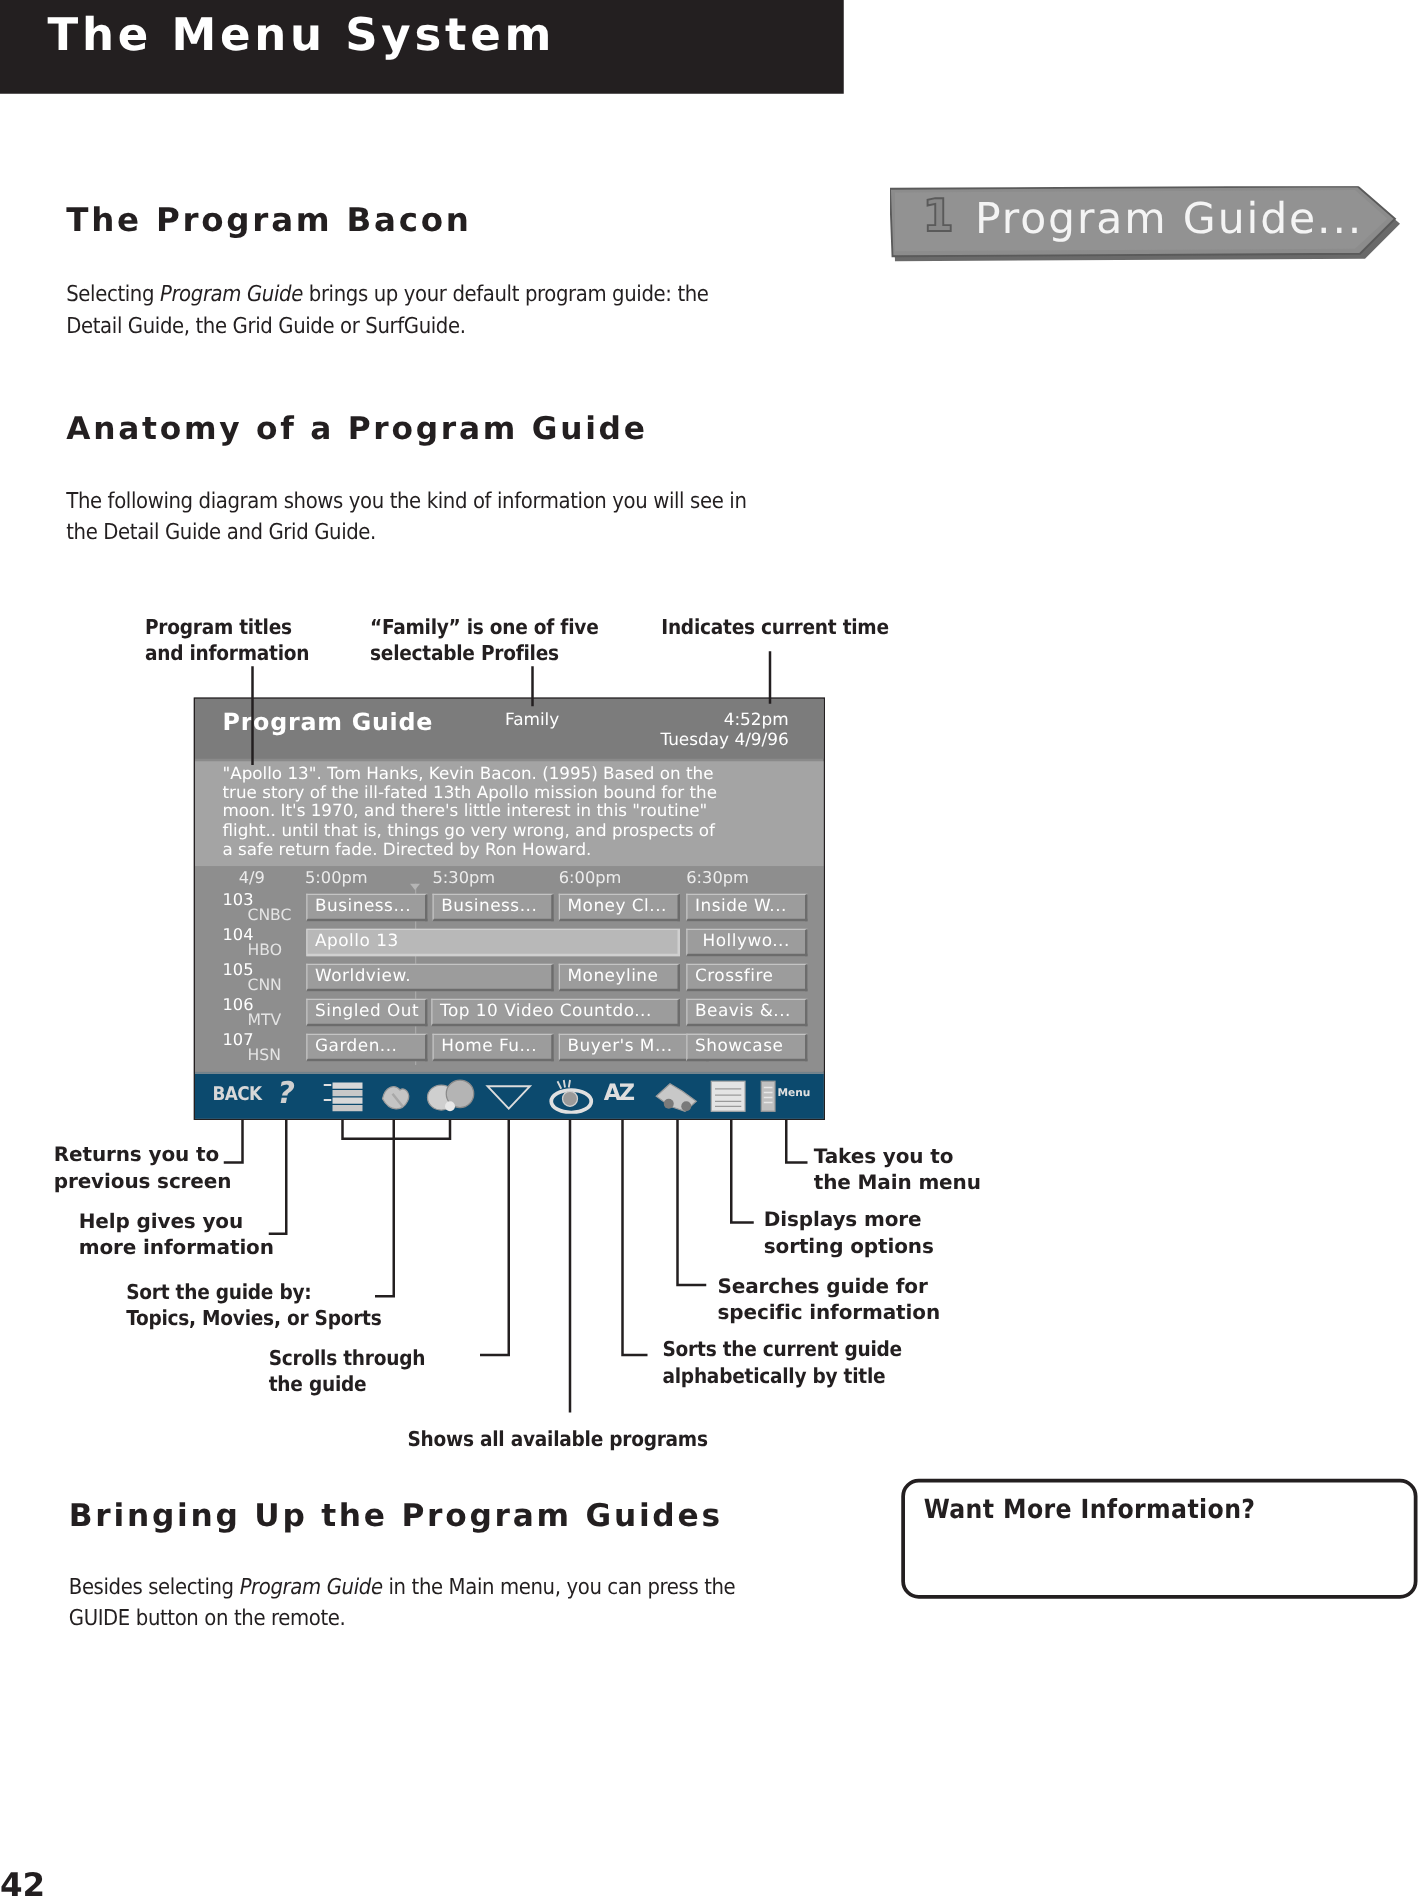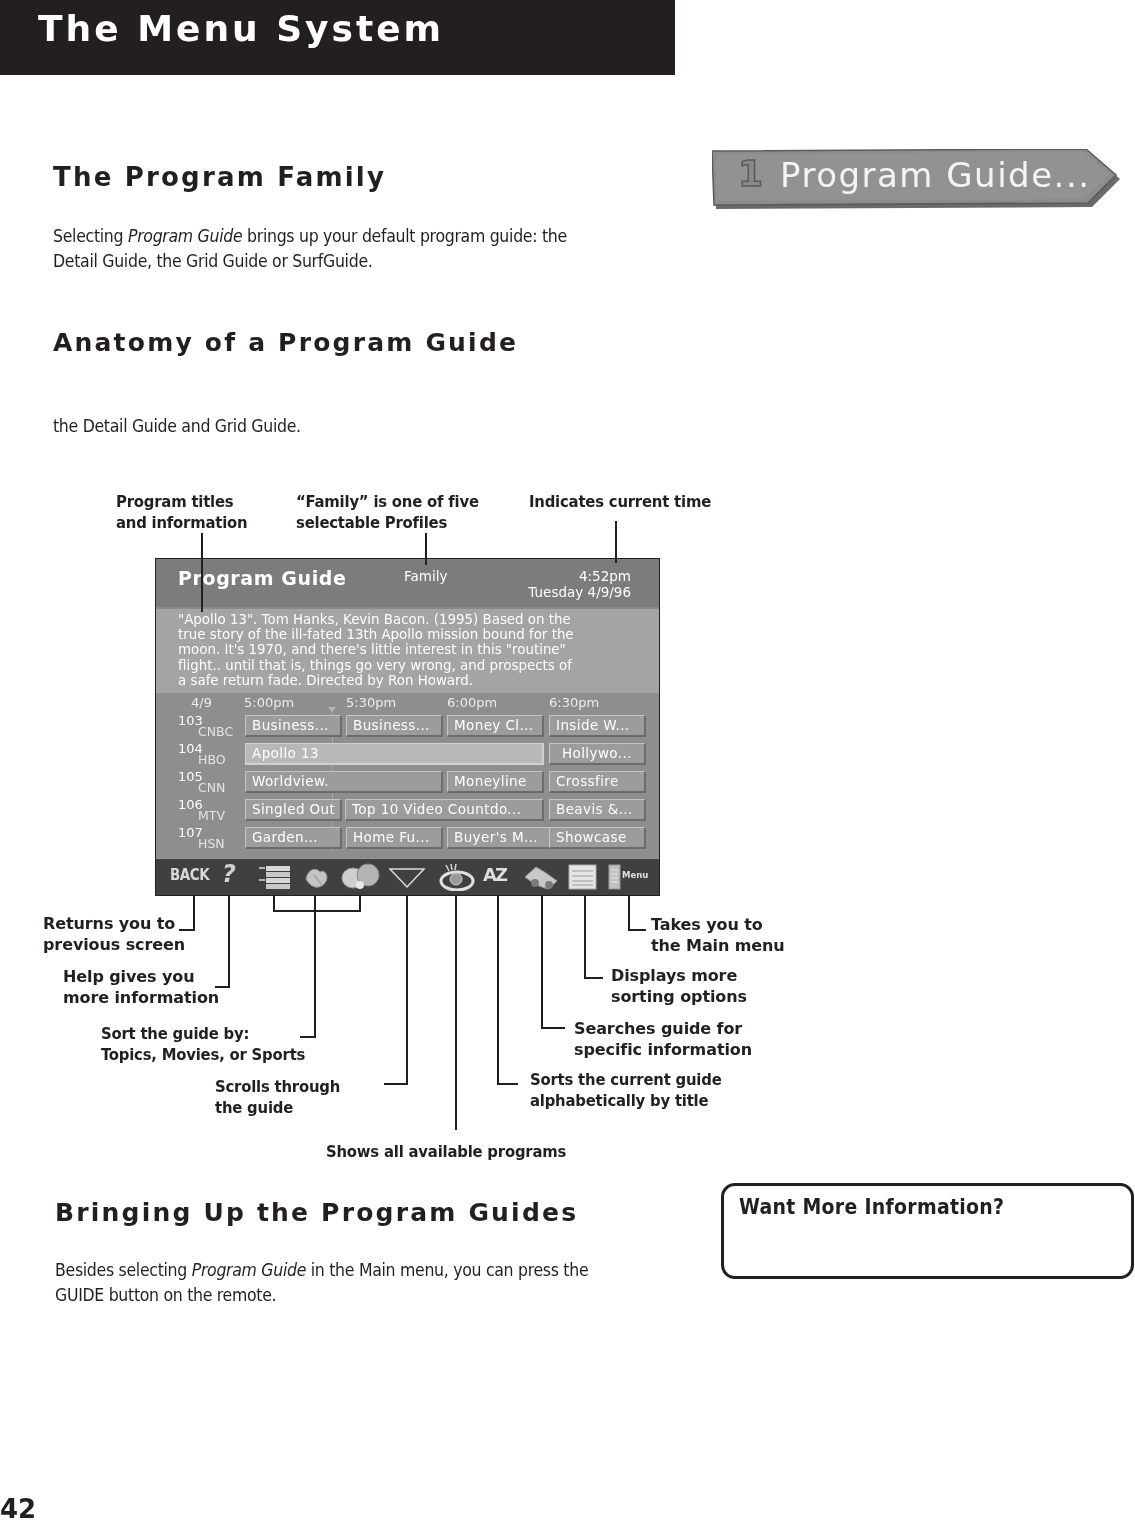--- a/index.html
+++ b/index.html
@@ -36,21 +36,21 @@
   .chan-num { position: absolute; left: 22px; font-size: 13px; color: #fff; line-height: 13px; }
   .chan-name { position: absolute; left: 42px; font-size: 12.5px; color: #e4e4e4; line-height: 13px; }
   .prog { position: absolute; height: 22px; background: #9c9c9c; box-sizing: border-box;
           border-top: 1px solid #c4c4c4; border-left: 1px solid #c4c4c4;
           border-right: 2px solid #6c6c6c; border-bottom: 2px solid #6c6c6c;
           color: #fff; font-size: 13.5px; line-height: 19px; padding-left: 6px; white-space: nowrap; overflow: hidden; letter-spacing: 0.4px; }
   .prog.sel { background: #b8b8b8; border-color: #d0d0d0; }
   .now-line { position: absolute; left: 176px; top: 14px; width: 1px; height: 145px; background: #a8a8a8; }
   .now-tri { position: absolute; left: 172px; top: 14px; width: 0; height: 0;
              border-left: 4px solid transparent; border-right: 4px solid transparent; border-top: 5px solid #b5b5b5; }
-  .tv-toolbar { position: absolute; left: 0; top: 299px; width: 100%; height: 37px; background: #404040; border-top: 1px solid #999; padding-left: 31px; }
+  .tv-toolbar { position: absolute; left: 0; top: 299px; width: 100%; height: 37px; background: #0c4a6e; border-top: 1px solid #999; padding-left: 31px; }
   .tb-back { position: absolute; left: 14px; top: 7px; font-family: "DejaVu Sans Condensed", "DejaVu Sans", sans-serif;
              font-weight: bold; font-size: 15px; color: #d8d8d8; letter-spacing: -0.5px; }
   .tb-icon { position: absolute; top: 4px; height: 28px; }
   .tb-menu { position: absolute; left: 466px; top: 11px; font-weight: bold; font-size: 8.5px; color: #e0e0e0; }
 
   
   .label { font-family: "DejaVu Sans Condensed", "DejaVu Sans", sans-serif; font-weight: bold; font-size: 16.5px;
            line-height: 21px; color: #231f20; white-space: nowrap; letter-spacing: -0.2px; }
   .label2 { font-family: "DejaVu Sans", sans-serif; font-weight: bold; font-size: 16px; line-height: 21px;
             color: #231f20; white-space: nowrap; letter-spacing: -0.1px; }
@@ -65,39 +65,39 @@
                font-family: "DejaVu Sans Condensed", "DejaVu Sans", sans-serif; white-space: nowrap; }
 
   .page-num { left: 0; top: 1494px; font-weight: bold; font-size: 26px; color: #231f20; }
 </style>
 </head>
 <body>
 
 <div class="abs header-bar"></div>
 <div class="abs header-title">The Menu System</div>
 
-<div class="abs h2" style="left:53px; top:162px;">The Program Family</div>
+<div class="abs h2" style="left:53px; top:162px;">The Program Bacon</div>
 <div class="abs body-text" style="left:53px; top:224px; width:640px;">
   <span>Selecting </span><i>Program Guide</i><span> brings up your default program guide: the</span><br>
   <span>Detail Guide, the Grid Guide or SurfGuide.</span>
 </div>
 
 <div class="abs pg-button">
   <svg width="410" height="62" viewBox="0 0 410 62">
     <polygon points="2,6 378,4 408,30 380,58 4,60" fill="#6a6a6a"></polygon>
     <polygon points="0,2 374,0 404,26 376,54 2,56" fill="#8c8c8c" stroke="#5a5a5a" stroke-width="1.5"></polygon>
     <polygon points="4,5 372,3 398,26 372,50 4,52" fill="#929292"></polygon>
   </svg>
   <span class="abs" style="left:26px; top:4px; font-size:36px; color:#888; -webkit-text-stroke:1.5px #5a5a5a; font-weight:bold;">1</span>
   <span class="abs" style="left:68px; top:6px; font-size:34px; color:#f4f4f4; letter-spacing:1.5px; white-space:nowrap;">Program Guide...</span>
 </div>
 
 <div class="abs h2" style="left:53px; top:328px; font-size:25px;">Anatomy of a Program Guide</div>
 <div class="abs body-text" style="left:53px; top:389px; width:680px;">
-  <br>
+  <span>The following diagram shows you the kind of information you will see in</span><br>
   <span>the Detail Guide and Grid Guide.</span>
 </div>
 
 <div class="abs label" style="left:116px; top:491px;">
   <div>Program titles</div>
   <div>and information</div>
 </div>
 <div class="abs label" style="left:296px; top:491px;">
   <div>“Family” is one of five</div>
   <div>selectable Profiles</div>

